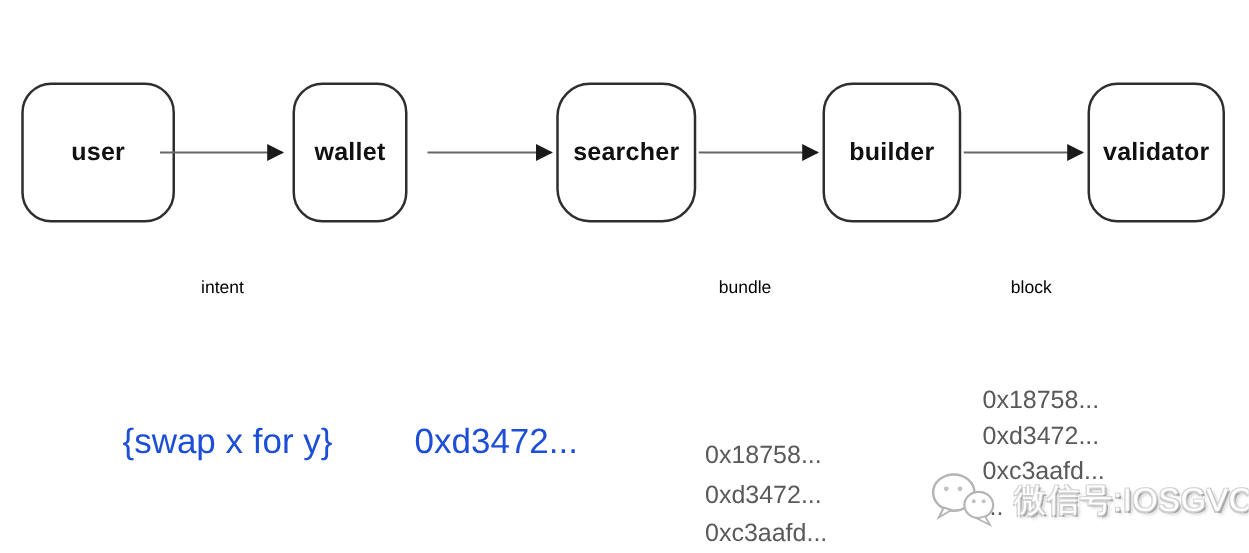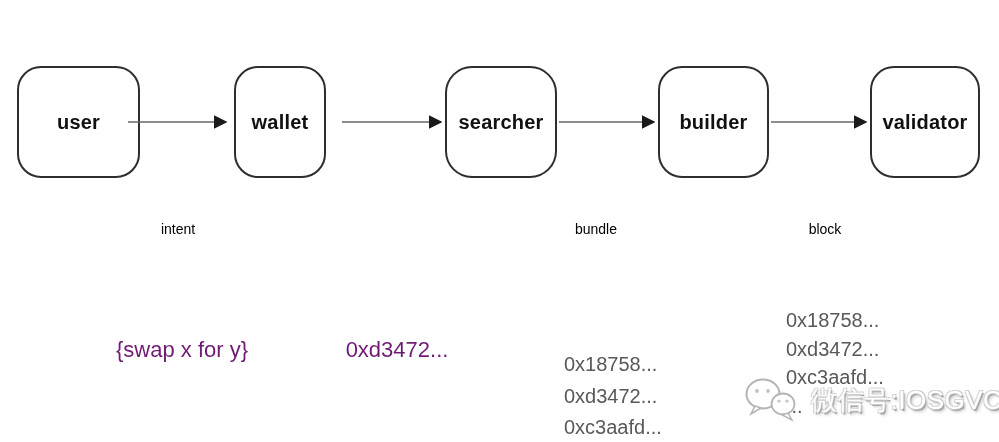--- a/index.html
+++ b/index.html
@@ -50,22 +50,22 @@
   }
   .label-intent      { left: 178px; }
   .label-transaction { left: 391px; }
   .label-bundle      { left: 596px; }
   .label-block       { left: 825px; }
 
   .value-center {
     position: absolute;
     top: 337px;
     transform: translateX(-50%);
-    font-size: 22px;
-    color: #701a75;
+    font-size: 28px;
+    color: #1d4ed8;
     white-space: nowrap;
   }
   .value-intent      { left: 182px; }
   .value-transaction { left: 397px; }
 
   .hash-list {
     position: absolute;
     font-size: 20px;
     color: #595959;
     white-space: nowrap;

